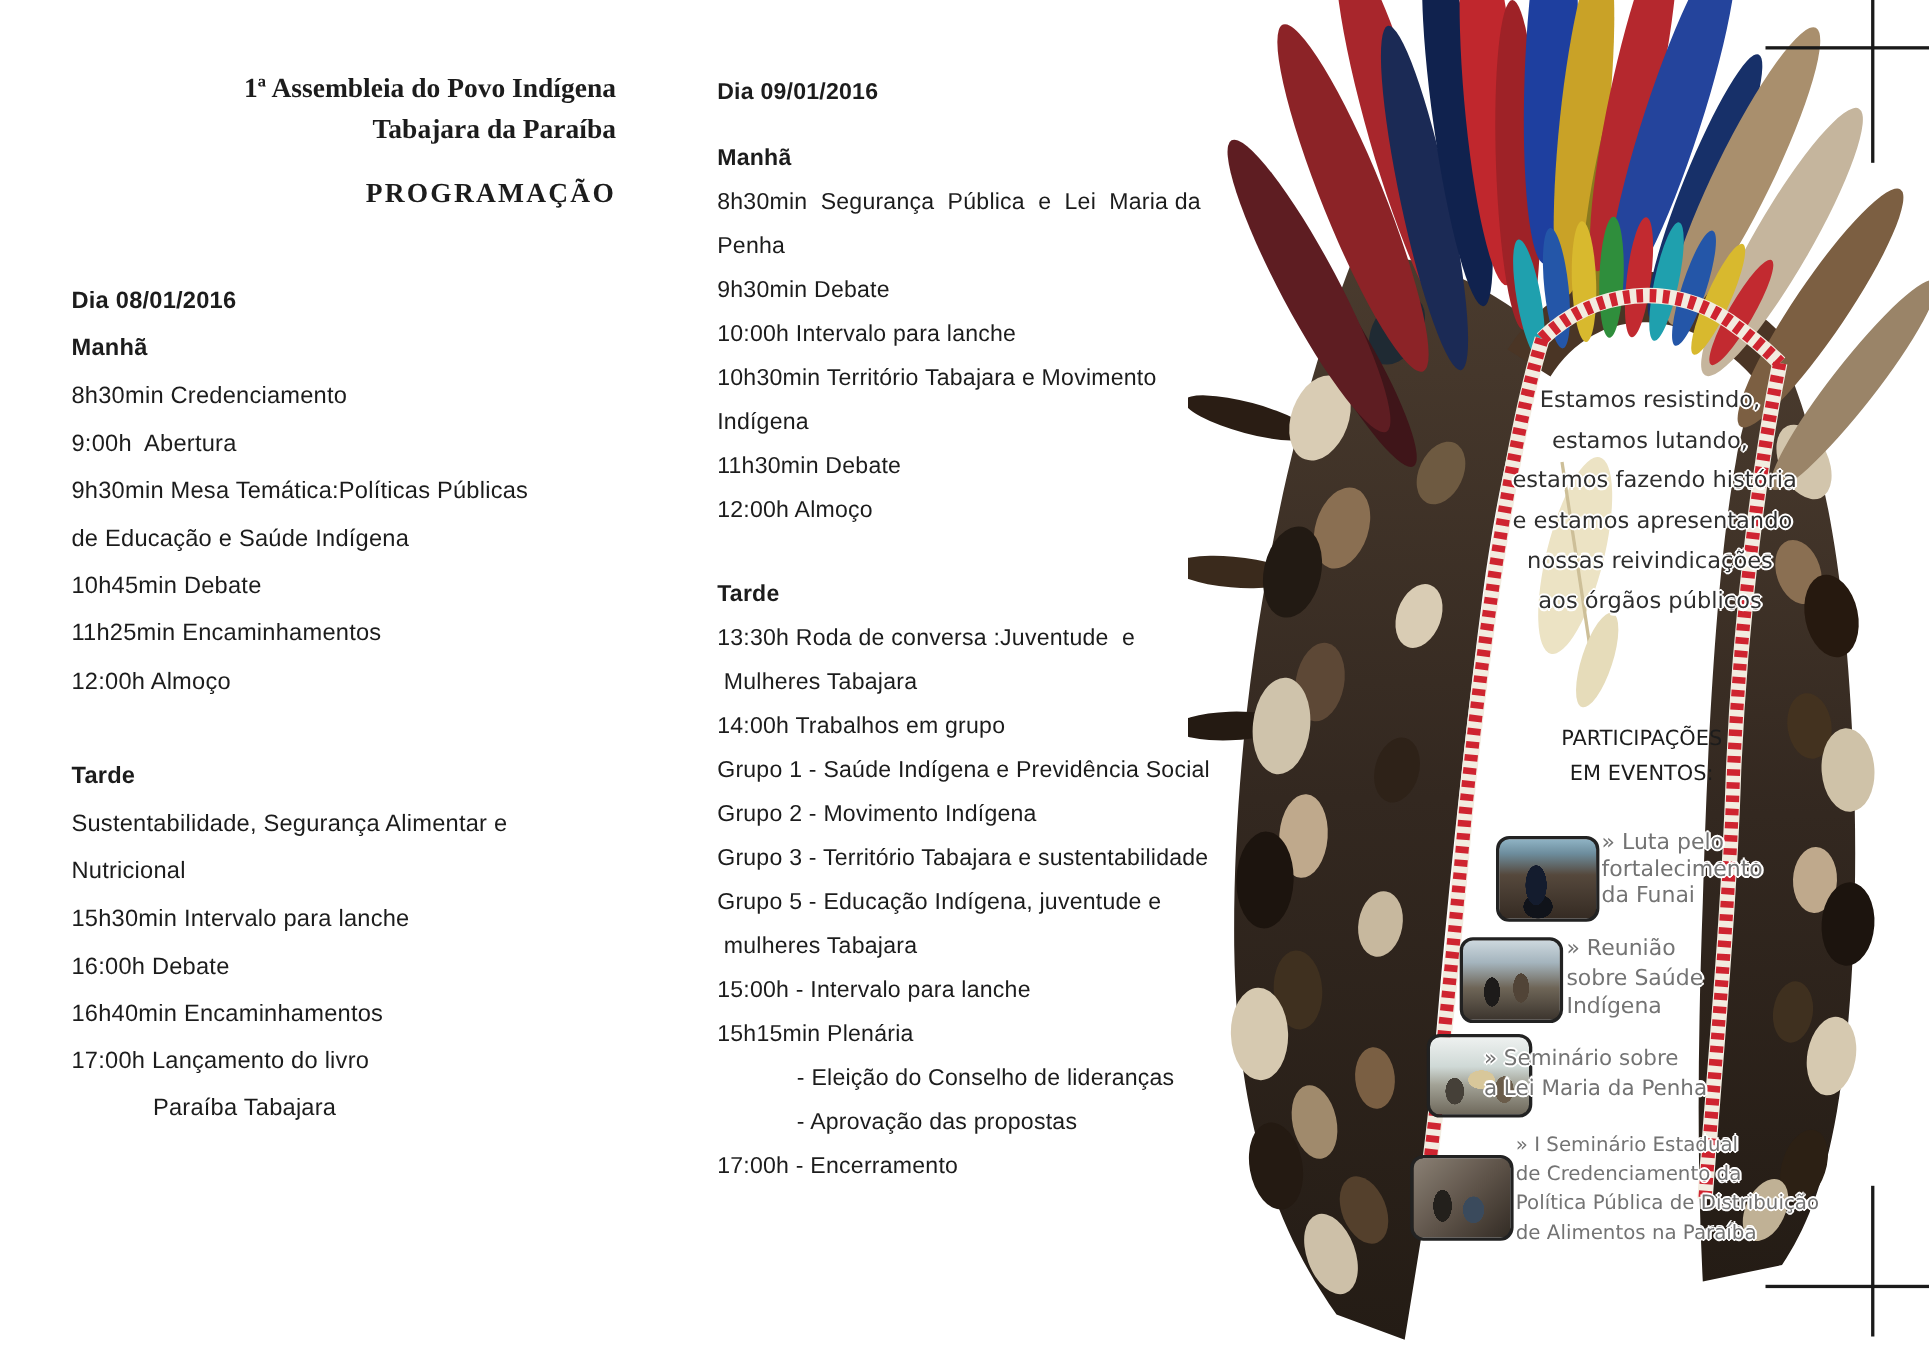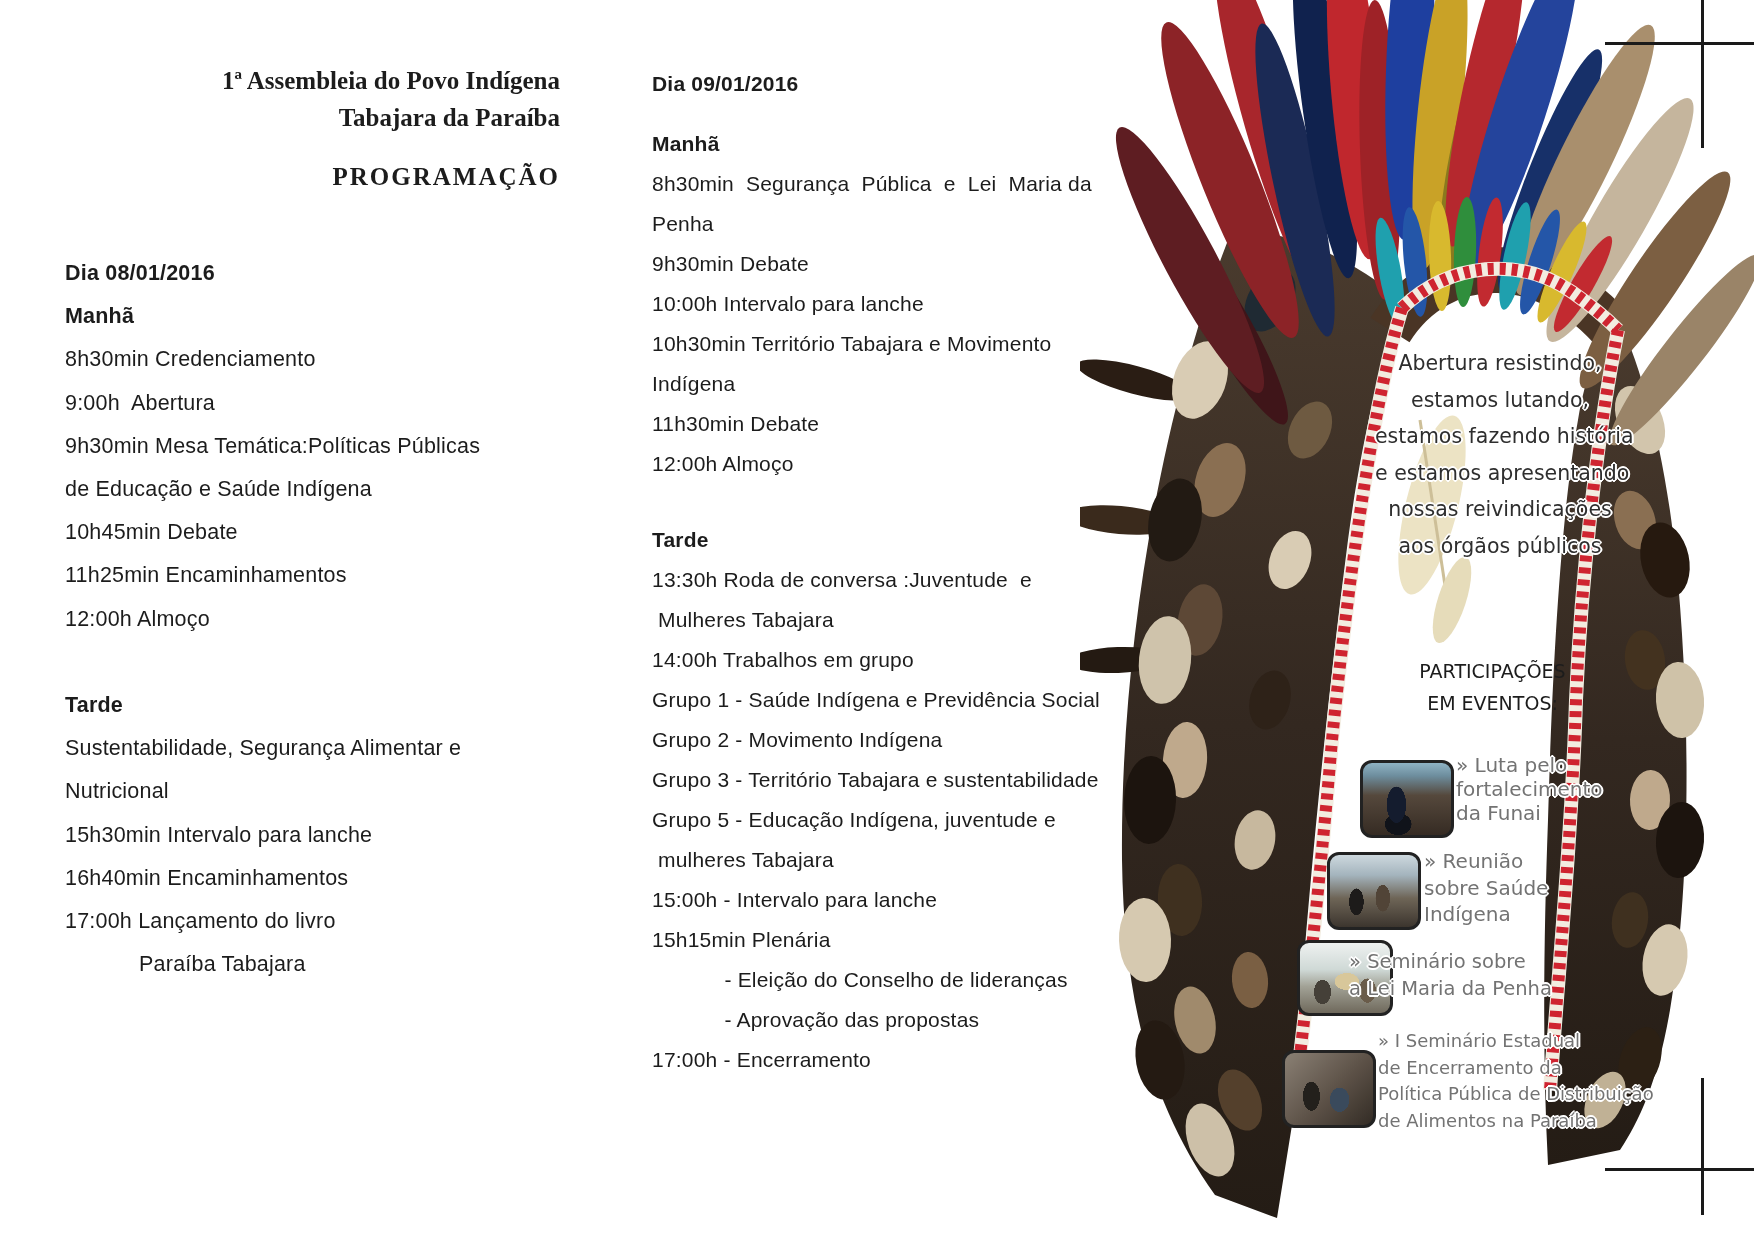--- a/index.html
+++ b/index.html
@@ -218,20 +218,21 @@
       <span class="line">10h45min Debate</span>
       <span class="line">11h25min Encaminhamentos</span>
       <span class="line">12:00h Almoço</span>
     </div>
   <span class="line sec-label tarde">Tarde</span>
   <div>
 
       <span class="line">Sustentabilidade, Segurança Alimentar e</span>
       <span class="line">Nutricional</span>
       <span class="line">15h30min Intervalo para lanche</span>
+      <span class="line">16:00h Debate</span>
       <span class="line">16h40min Encaminhamentos</span>
       <span class="line">17:00h Lançamento do livro</span>
       <span class="line">            Paraíba Tabajara</span>
     </div>
 </div>
 
 <div class="abs col-mid">
   <span class="day-label">Dia 09/01/2016</span>
   <span class="line sec-label manha">Manhã</span>
   <div>
@@ -259,21 +260,21 @@
       <span class="line">15:00h - Intervalo para lanche</span>
       <span class="line">15h15min Plenária</span>
       <span class="line">            - Eleição do Conselho de lideranças</span>
       <span class="line">            - Aprovação das propostas</span>
       <span class="line">17:00h - Encerramento</span>
     </div>
 </div>
 
 <div class="abs resistance outlined">
 
-<span class="line">Abertura resistindo,</span>
+<span class="line">Estamos resistindo,</span>
     <span class="line">estamos lutando,</span>
     <span class="line">estamos fazendo história</span>
     <span class="line">e estamos apresentando</span>
     <span class="line">nossas reivindicações</span>
     <span class="line">aos órgãos públicos</span>
   </div>
 
 <div class="abs events-heading">
 
 <span class="line">PARTICIPAÇÕES</span>
@@ -298,21 +299,21 @@
     <span class="line">Indígena</span>
   </div>
 <div class="abs event-caption cap3 outlined">
 
 <span class="line">» Seminário sobre</span>
     <span class="line">a Lei Maria da Penha</span>
   </div>
 <div class="abs event-caption cap4 outlined">
 
 <span class="line">» I Seminário Estadual</span>
-    <span class="line">de Encerramento da</span>
+    <span class="line">de Credenciamento da</span>
     <span class="line">Política Pública de Distribuição</span>
     <span class="line">de Alimentos na Paraíba</span>
   </div>
 
 <div class="abs crop" style="left:1605px;top:42px;width:149px;height:3px;"></div>
 <div class="abs crop" style="left:1701px;top:0;width:3px;height:148px;"></div>
 <div class="abs crop" style="left:1605px;top:1168px;width:149px;height:3px;"></div>
 <div class="abs crop" style="left:1701px;top:1078px;width:3px;height:137px;"></div>
 
 </body></html>

